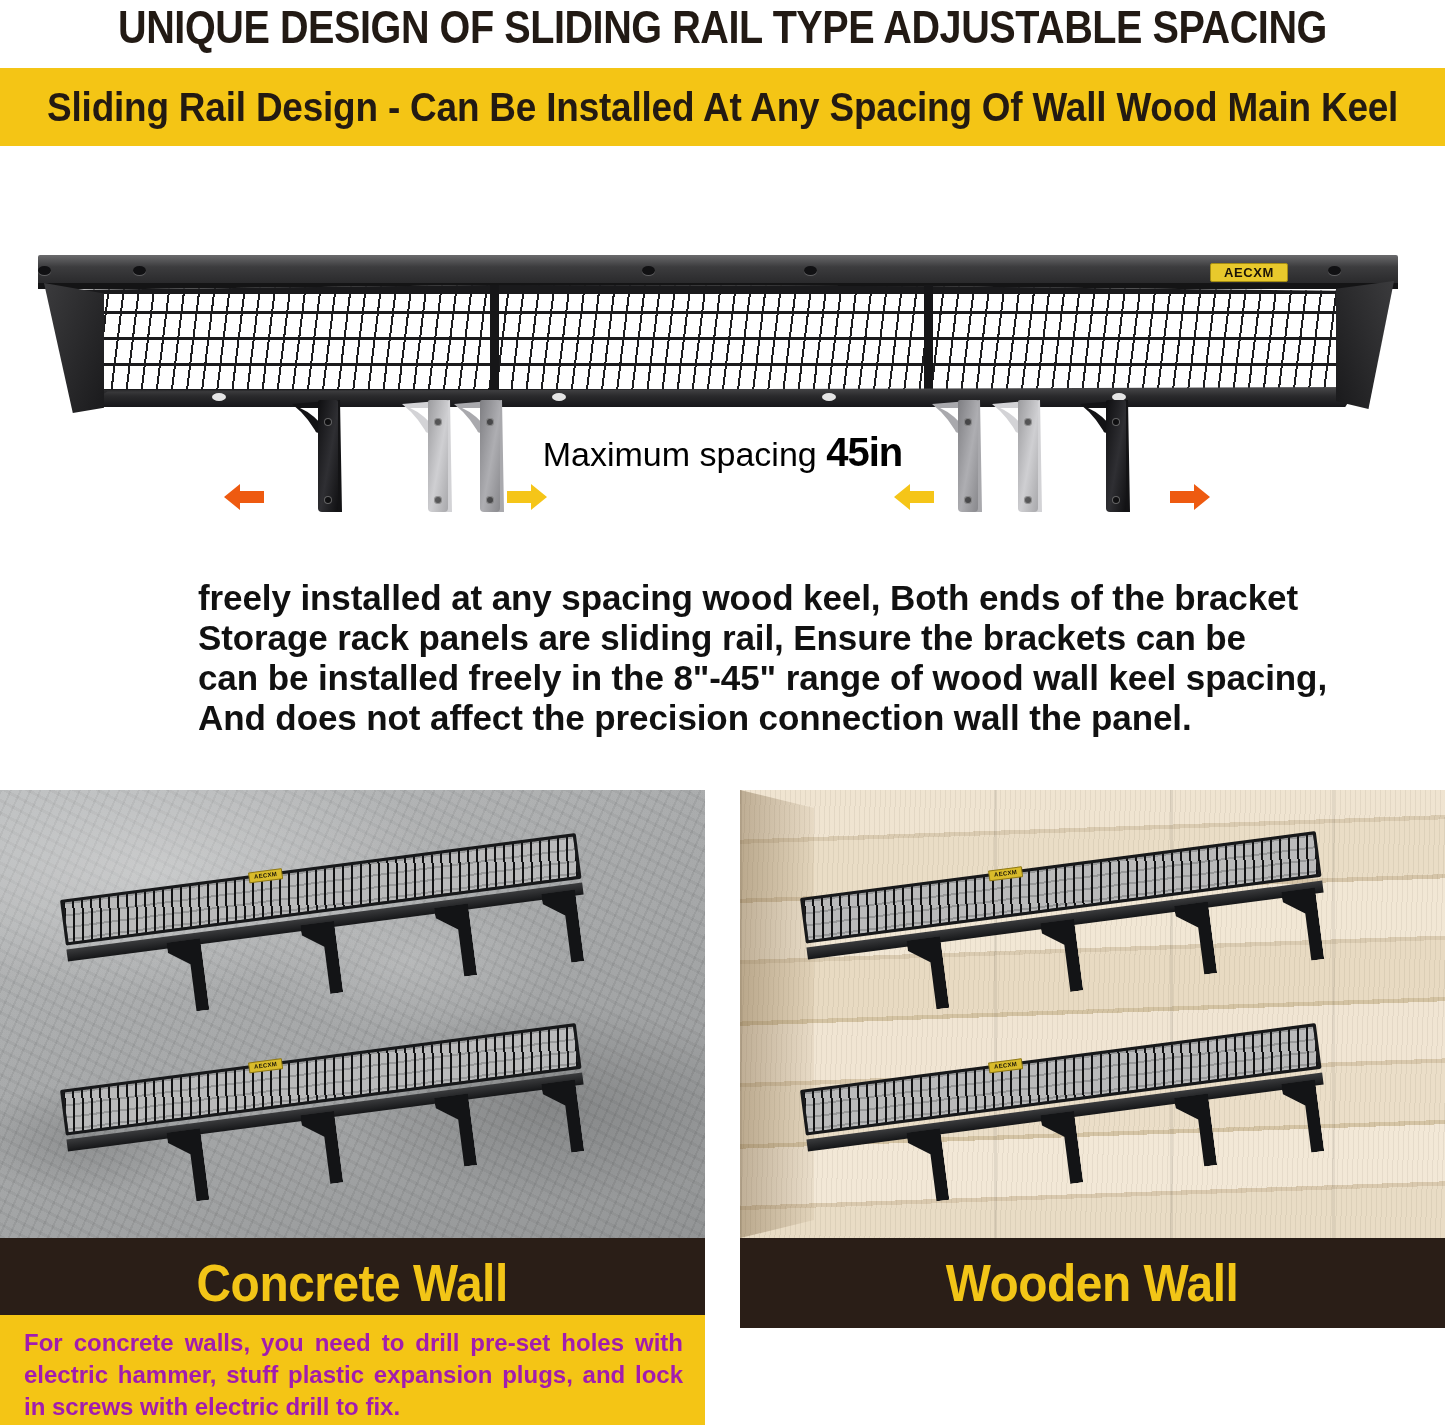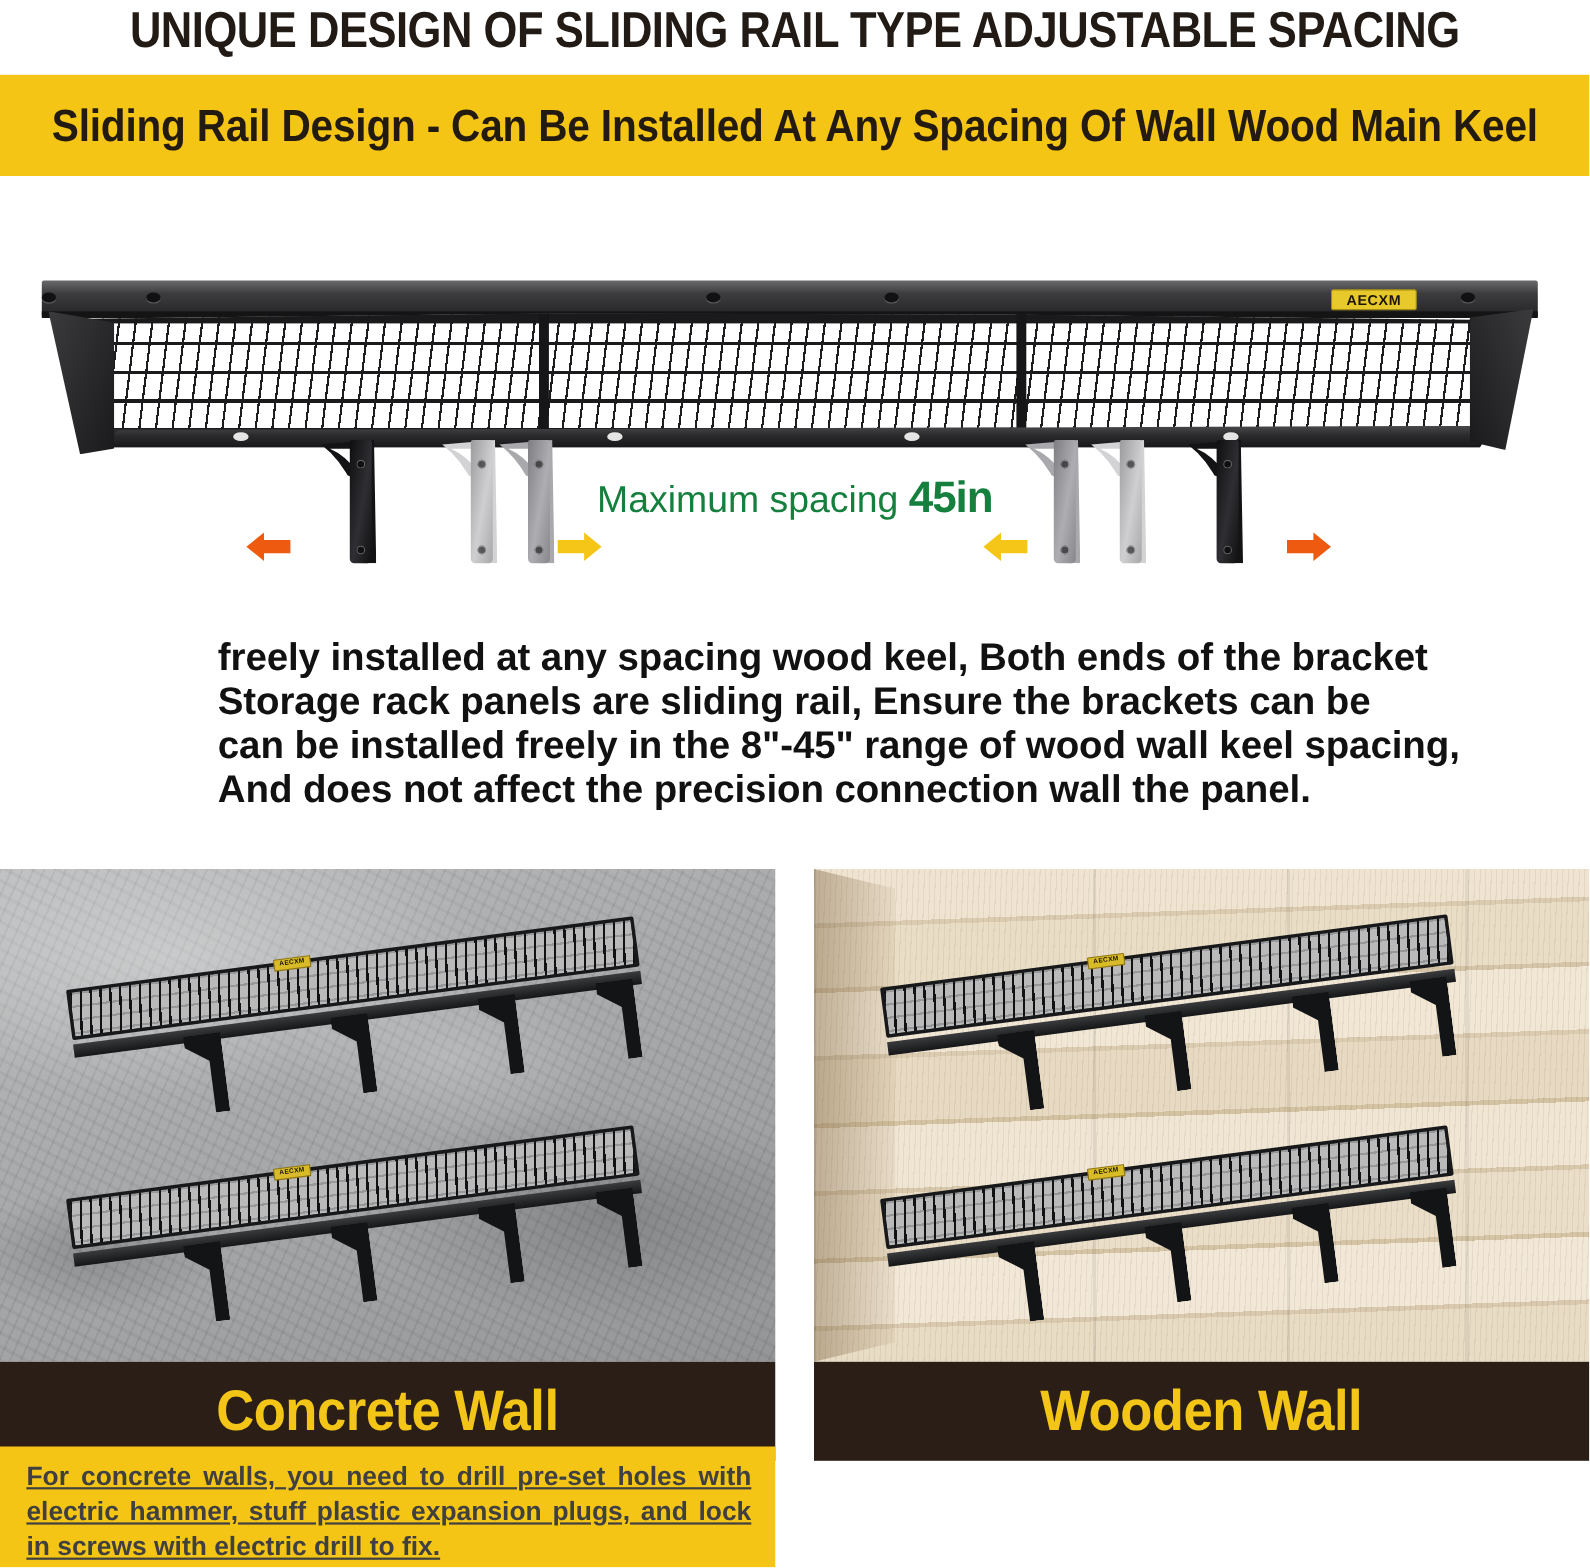--- a/index.html
+++ b/index.html
@@ -35,21 +35,21 @@
     transform: scaleX(0.86);
     transform-origin: center top;
     white-space: nowrap;
   }
 
   
   .banner {
     position: absolute;
     left: 0; top: 68px;
     width: 1445px;
-    height: 92px;
+    height: 78px;
     background: #F4C515;
     display: flex;
     align-items: center;
     justify-content: center;
   }
   .banner-text {
     font-family: "Liberation Sans Narrow", "Liberation Sans", sans-serif;
     font-weight: bold;
     font-size: 41px;
     line-height: 44px;
@@ -241,21 +241,21 @@
 
   
   .spacing-label {
     position: absolute;
     left: 0; top: 272px;
     width: 1445px;
     text-align: center;
     font-family: "Liberation Sans Narrow", "Liberation Sans", sans-serif;
     font-size: 34px;
     line-height: 40px;
-    color: #15803d;
+    color: #000000;
     white-space: nowrap;
   }
   .spacing-label .val {
     font-weight: bold;
     font-size: 40px;
     letter-spacing: -1px;
   }
 
   
   .arrow {
@@ -428,24 +428,23 @@
     width: 100%;
     height: 110px;
     background: #F4C515;
     padding: 12px 22px 0 24px;
   }
   .info-bar p {
     font-family: "Liberation Sans", sans-serif;
     font-weight: bold;
     font-size: 24px;
     line-height: 32px;
-    color: #404040;
+    color: #a21caf;
     text-align: justify;
     text-align-last: left;
-    text-decoration: underline;
   }
 </style>
 </head>
 <body>
 
 <div id="page">
 
   <div class="headline">UNIQUE DESIGN OF SLIDING RAIL TYPE ADJUSTABLE SPACING</div>
 
   <div class="banner">

